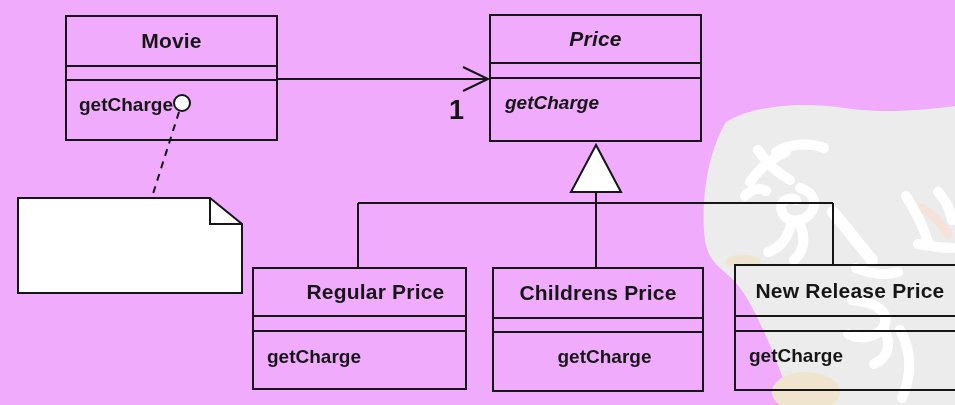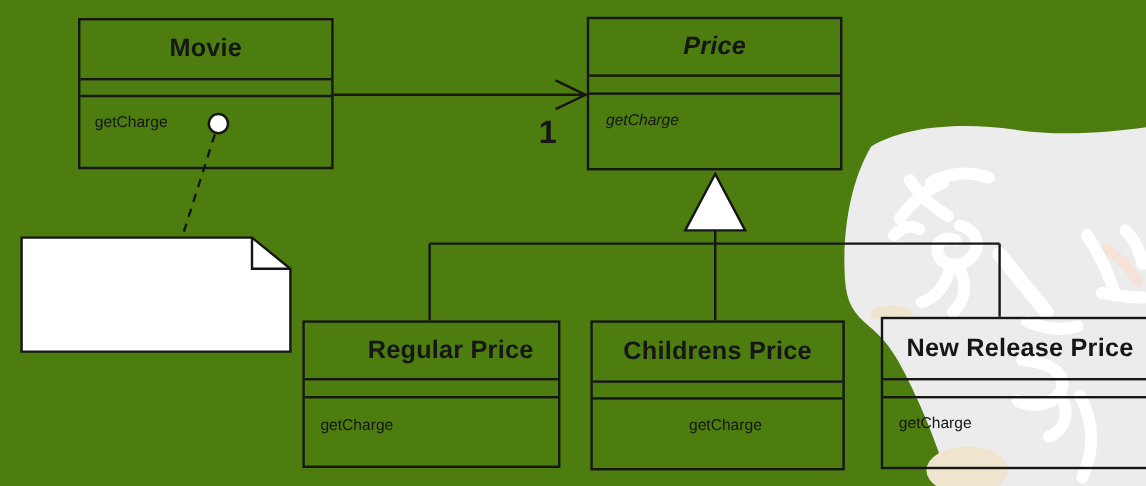--- a/index.html
+++ b/index.html
@@ -1,33 +1,33 @@
 <!DOCTYPE html>
 <html><head>
 <meta charset="utf-8">
 <style>
   html,body{margin:0;padding:0;background:#fff;}
   .stage{
-    position:relative;width:955px;height:405px;background:#4d7c0f;
+    position:relative;width:955px;height:405px;background:#f0abfc;
     font-family:"Liberation Sans",sans-serif;color:#161616;overflow:hidden;
   }
   .layer{position:absolute;left:0;top:0;width:955px;height:405px;}
   svg.layer{pointer-events:none;}
   
   .class-box{
     position:absolute;box-sizing:border-box;border:2px solid #161616;
     background:transparent;z-index:3;
   }
   .c-title{
     display:flex;align-items:center;justify-content:center;
     font-weight:bold;font-size:21px;border-bottom:2px solid #161616;
     letter-spacing:0.2px;
   }
   .c-attrs{border-bottom:2px solid #161616;}
-  .c-ops{font-size:13px;}
+  .c-ops{font-size:19px;font-weight:bold;}
   .abstract .c-title{font-style:italic;}
   .abstract .c-ops{font-style:italic;}
   
   #box-movie{left:65px;top:15px;width:213px;height:126px;}
   #box-movie .c-title{height:48px;}
   #box-movie .c-attrs{height:12px;}
   #box-movie .c-ops{padding:13px 0 0 12px;}
   #box-price{left:489px;top:14px;width:213px;height:128px;}
   #box-price .c-title{height:46px;}
   #box-price .c-attrs{height:13px;}

